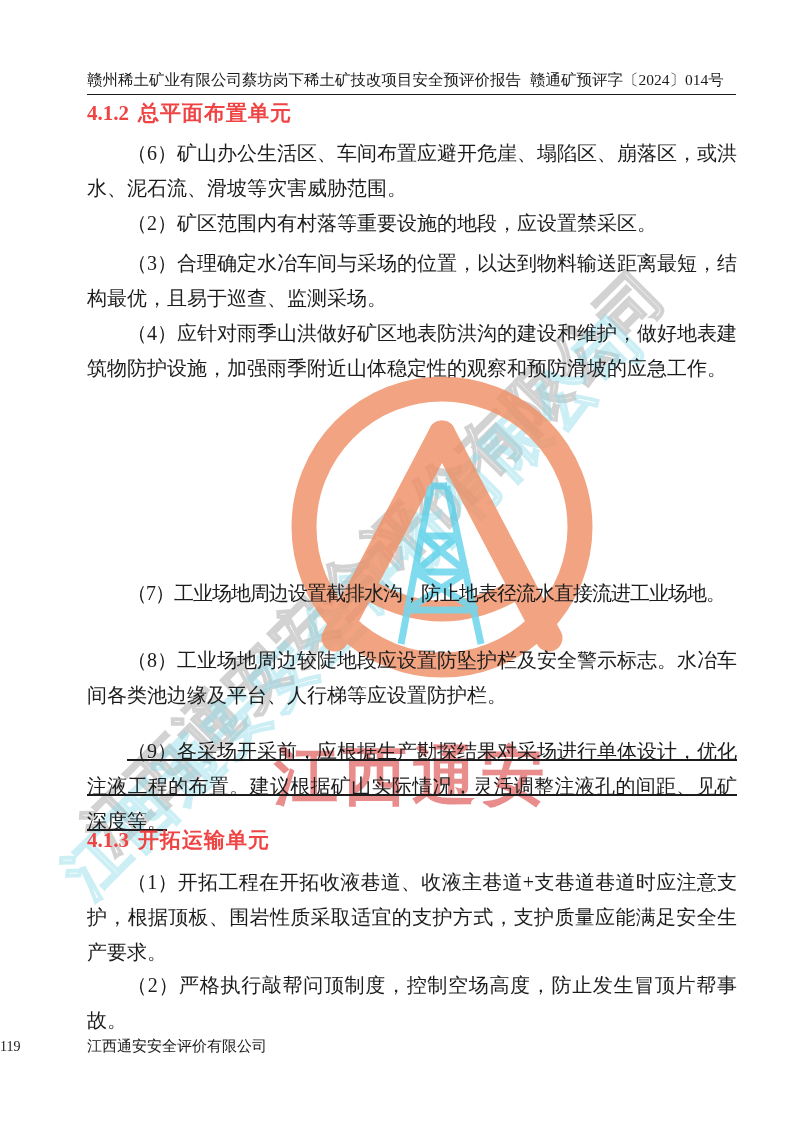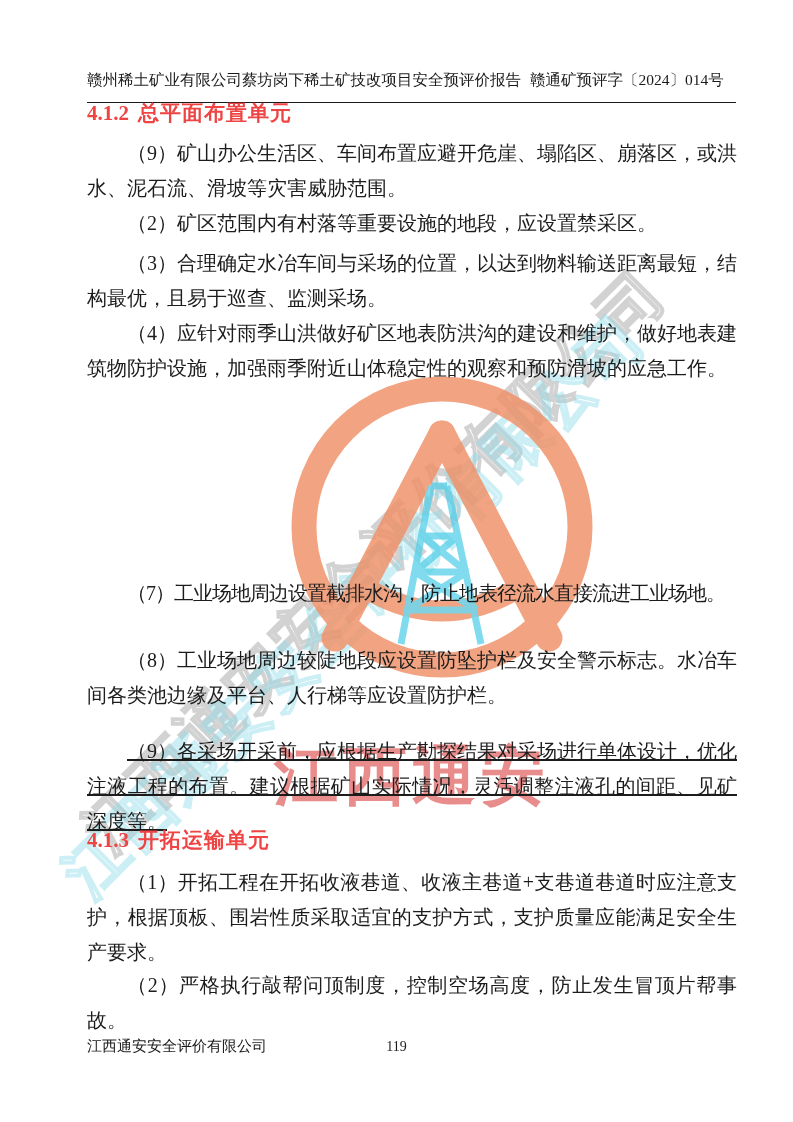--- a/index.html
+++ b/index.html
@@ -43,21 +43,21 @@
     color: rgba(215, 45, 45, 0.55);
     white-space: nowrap;
   }
 
   
   .content { position: absolute; inset: 0; z-index: 2; }
 
   .doc-header {
     position: absolute; left: 87px; top: 70px; width: 649px;
     font-size: 15.5px; line-height: 19px;
-    border-bottom: 1.5px solid #1b1b1b; padding-bottom: 13px;
+    border-bottom: 1.5px solid #1b1b1b; padding-bottom: 5px;
     white-space: nowrap;
   }
   .doc-header .doc-num { margin-left: 9px; }
 
   .sec-heading {
     position: absolute; left: 87px; width: 650px;
     font-size: 21px; font-weight: bold; line-height: 26px;
     color: #ef4444;
   }
   .sec-heading .sec-num { font-family: "Liberation Serif", serif; }
@@ -84,21 +84,21 @@
   .p-8  { top: 734px; text-decoration: underline; }
   .p-9  { top: 865px; }
   .p-10 { top: 968px; }
 
   .doc-footer-company {
     position: absolute; left: 87px; top: 1037px;
     font-size: 15px; line-height: 19px;
   }
   .doc-footer-page {
     position: absolute; left: 0; top: 1037px; width: 793px;
-    text-align: center; font-size: 14px; line-height: 19px;
+    font-size: 14px; line-height: 19px;
     font-family: "Liberation Serif", serif;
   }
 </style>
 </head>
 <body>
 
 <div class="page">
 
   <div class="wm-layer">
 
@@ -130,21 +130,21 @@
   <div class="content">
 
     <div class="doc-header">
       <span class="doc-title">赣州稀土矿业有限公司蔡坊岗下稀土矿技改项目安全预评价报告</span><span class="doc-num">赣通矿预评字〔2024〕014号</span>
     </div>
 
     <div class="sec-heading h-412">
       <span class="sec-num">4.1.2</span><span class="sec-title">总平面布置单元</span>
     </div>
 
-    <p class="para p-0">（9）矿山办公生活区、车间布置应避开危崖、塌陷区、崩落区，或洪水、泥石流、滑坡等灾害威胁范围。</p>
+    <p class="para p-0">（6）矿山办公生活区、车间布置应避开危崖、塌陷区、崩落区，或洪水、泥石流、滑坡等灾害威胁范围。</p>
     <p class="para p-1">（2）矿区范围内有村落等重要设施的地段，应设置禁采区。</p>
     <p class="para p-2">（3）合理确定水冶车间与采场的位置，以达到物料输送距离最短，结构最优，且易于巡查、监测采场。</p>
     <p class="para p-3">（4）应针对雨季山洪做好矿区地表防洪沟的建设和维护，做好地表建筑物防护设施，加强雨季附近山体稳定性的观察和预防滑坡的应急工作。</p>
     <p class="para p-6 tight">（7）工业场地周边设置截排水沟，防止地表径流水直接流进工业场地。</p>
     <p class="para p-7">（8）工业场地周边较陡地段应设置防坠护栏及安全警示标志。水冶车间各类池边缘及平台、人行梯等应设置防护栏。</p>
     <p class="para p-8">（9）各采场开采前，应根据生产勘探结果对采场进行单体设计，优化注液工程的布置。建议根据矿山实际情况，灵活调整注液孔的间距、见矿深度等。</p>
 
     <div class="sec-heading h-413">
       <span class="sec-num">4.1.3</span><span class="sec-title">开拓运输单元</span>
     </div>

